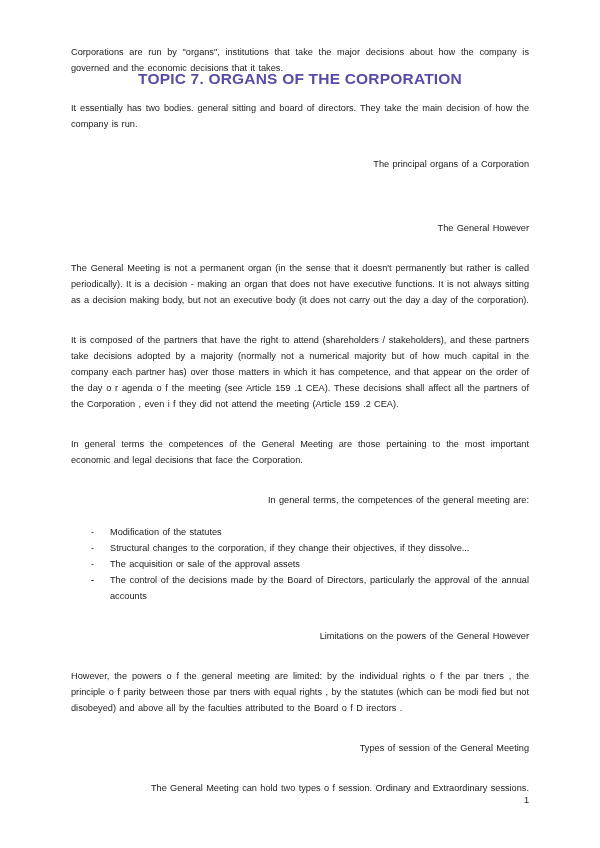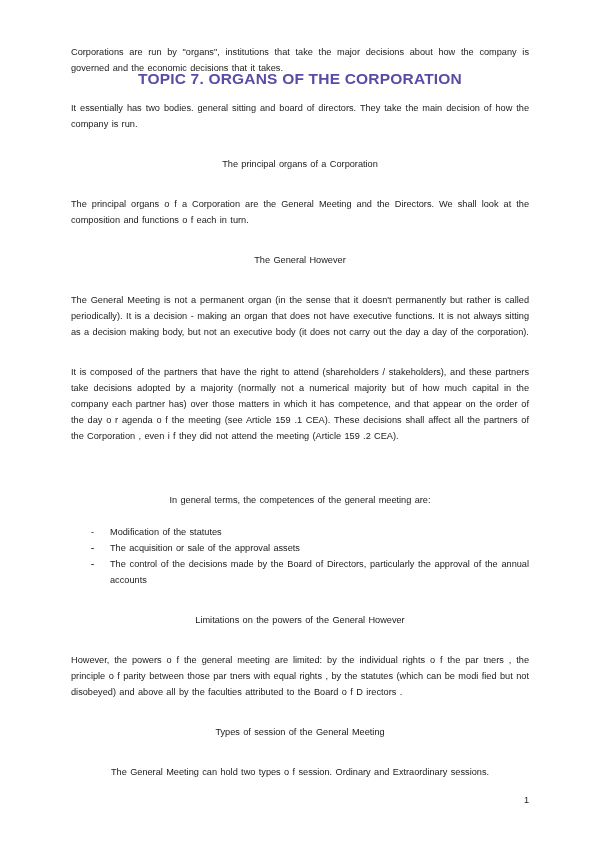--- a/index.html
+++ b/index.html
@@ -34,21 +34,21 @@
     line-height: 1.2;
   }
   .para {
     margin: 0;
     font-size: 9.2px;
     line-height: 16px;
     text-align: justify;
     word-spacing: 0.8px;
   }
   .para.left {
-    text-align: center;
+    text-align: right;
   }
   .gap-xl { height: 44px; }
   .gap-l  { height: 24px; }
   .gap-m  { height: 16px; }
 
   ul.bullets {
     margin: 0;
     padding: 0;
     list-style: none;
   }
@@ -91,50 +91,51 @@
     <div class="gap-l"></div>
 
     <p class="para">It essentially has two bodies. general sitting and board of directors. They take the main decision of how the company is run.</p>
 
     <div class="gap-l"></div>
 
     <p class="para left">The principal organs of a Corporation</p>
 
     <div class="gap-l"></div>
 
-    <p class="para">The principal organs o f a Corporation are the General Meeting and the Directors. We shall look at the composition and functions o f each in turn.</p>
 
     <div class="gap-l"></div>
 
     <p class="para left">The General However</p>
 
     <div class="gap-l"></div>
 
     <p class="para">The General Meeting is not a permanent organ (in the sense that it doesn't permanently but rather is called periodically). It is a decision - making an organ that does not have executive functions. It is not always sitting as a decision making body, but not an executive body (it does not carry out the day a day of the corporation).</p>
 
     <div class="gap-l"></div>
 
     <p class="para">It is composed of the partners that have the right to attend (shareholders / stakeholders), and these partners take decisions adopted by a majority (normally not a numerical majority but of how much capital in the company each partner has) over those matters in which it has competence, and that appear on the order of the day o r agenda o f the meeting (see Article 159 .1 CEA). These decisions shall affect all the partners of the Corporation , even i f they did not attend the meeting (Article 159 .2 CEA).</p>
 
     <div class="gap-l"></div>
 
+    <p class="para">In general terms the competences of the General Meeting are those pertaining to the most important economic and legal decisions that face the Corporation.</p>
 
     <div class="gap-l"></div>
 
     <p class="para left">In general terms, the competences of the general meeting are:</p>
 
     <div class="gap-m"></div>
 
     <ul class="bullets">
       <li>
         <span class="dash">-</span>
         <span>Modification of the statutes</span>
       </li>
       <li>
         <span class="dash">-</span>
+        <span>Structural changes to the corporation, if they change their objectives, if they dissolve...</span>
       </li>
       <li>
         <span class="dash">-</span>
         <span>The acquisition or sale of the approval assets</span>
       </li>
       <li>
         <span class="dash">-</span>
       </li>
       <li>
         <span class="dash">-</span>

